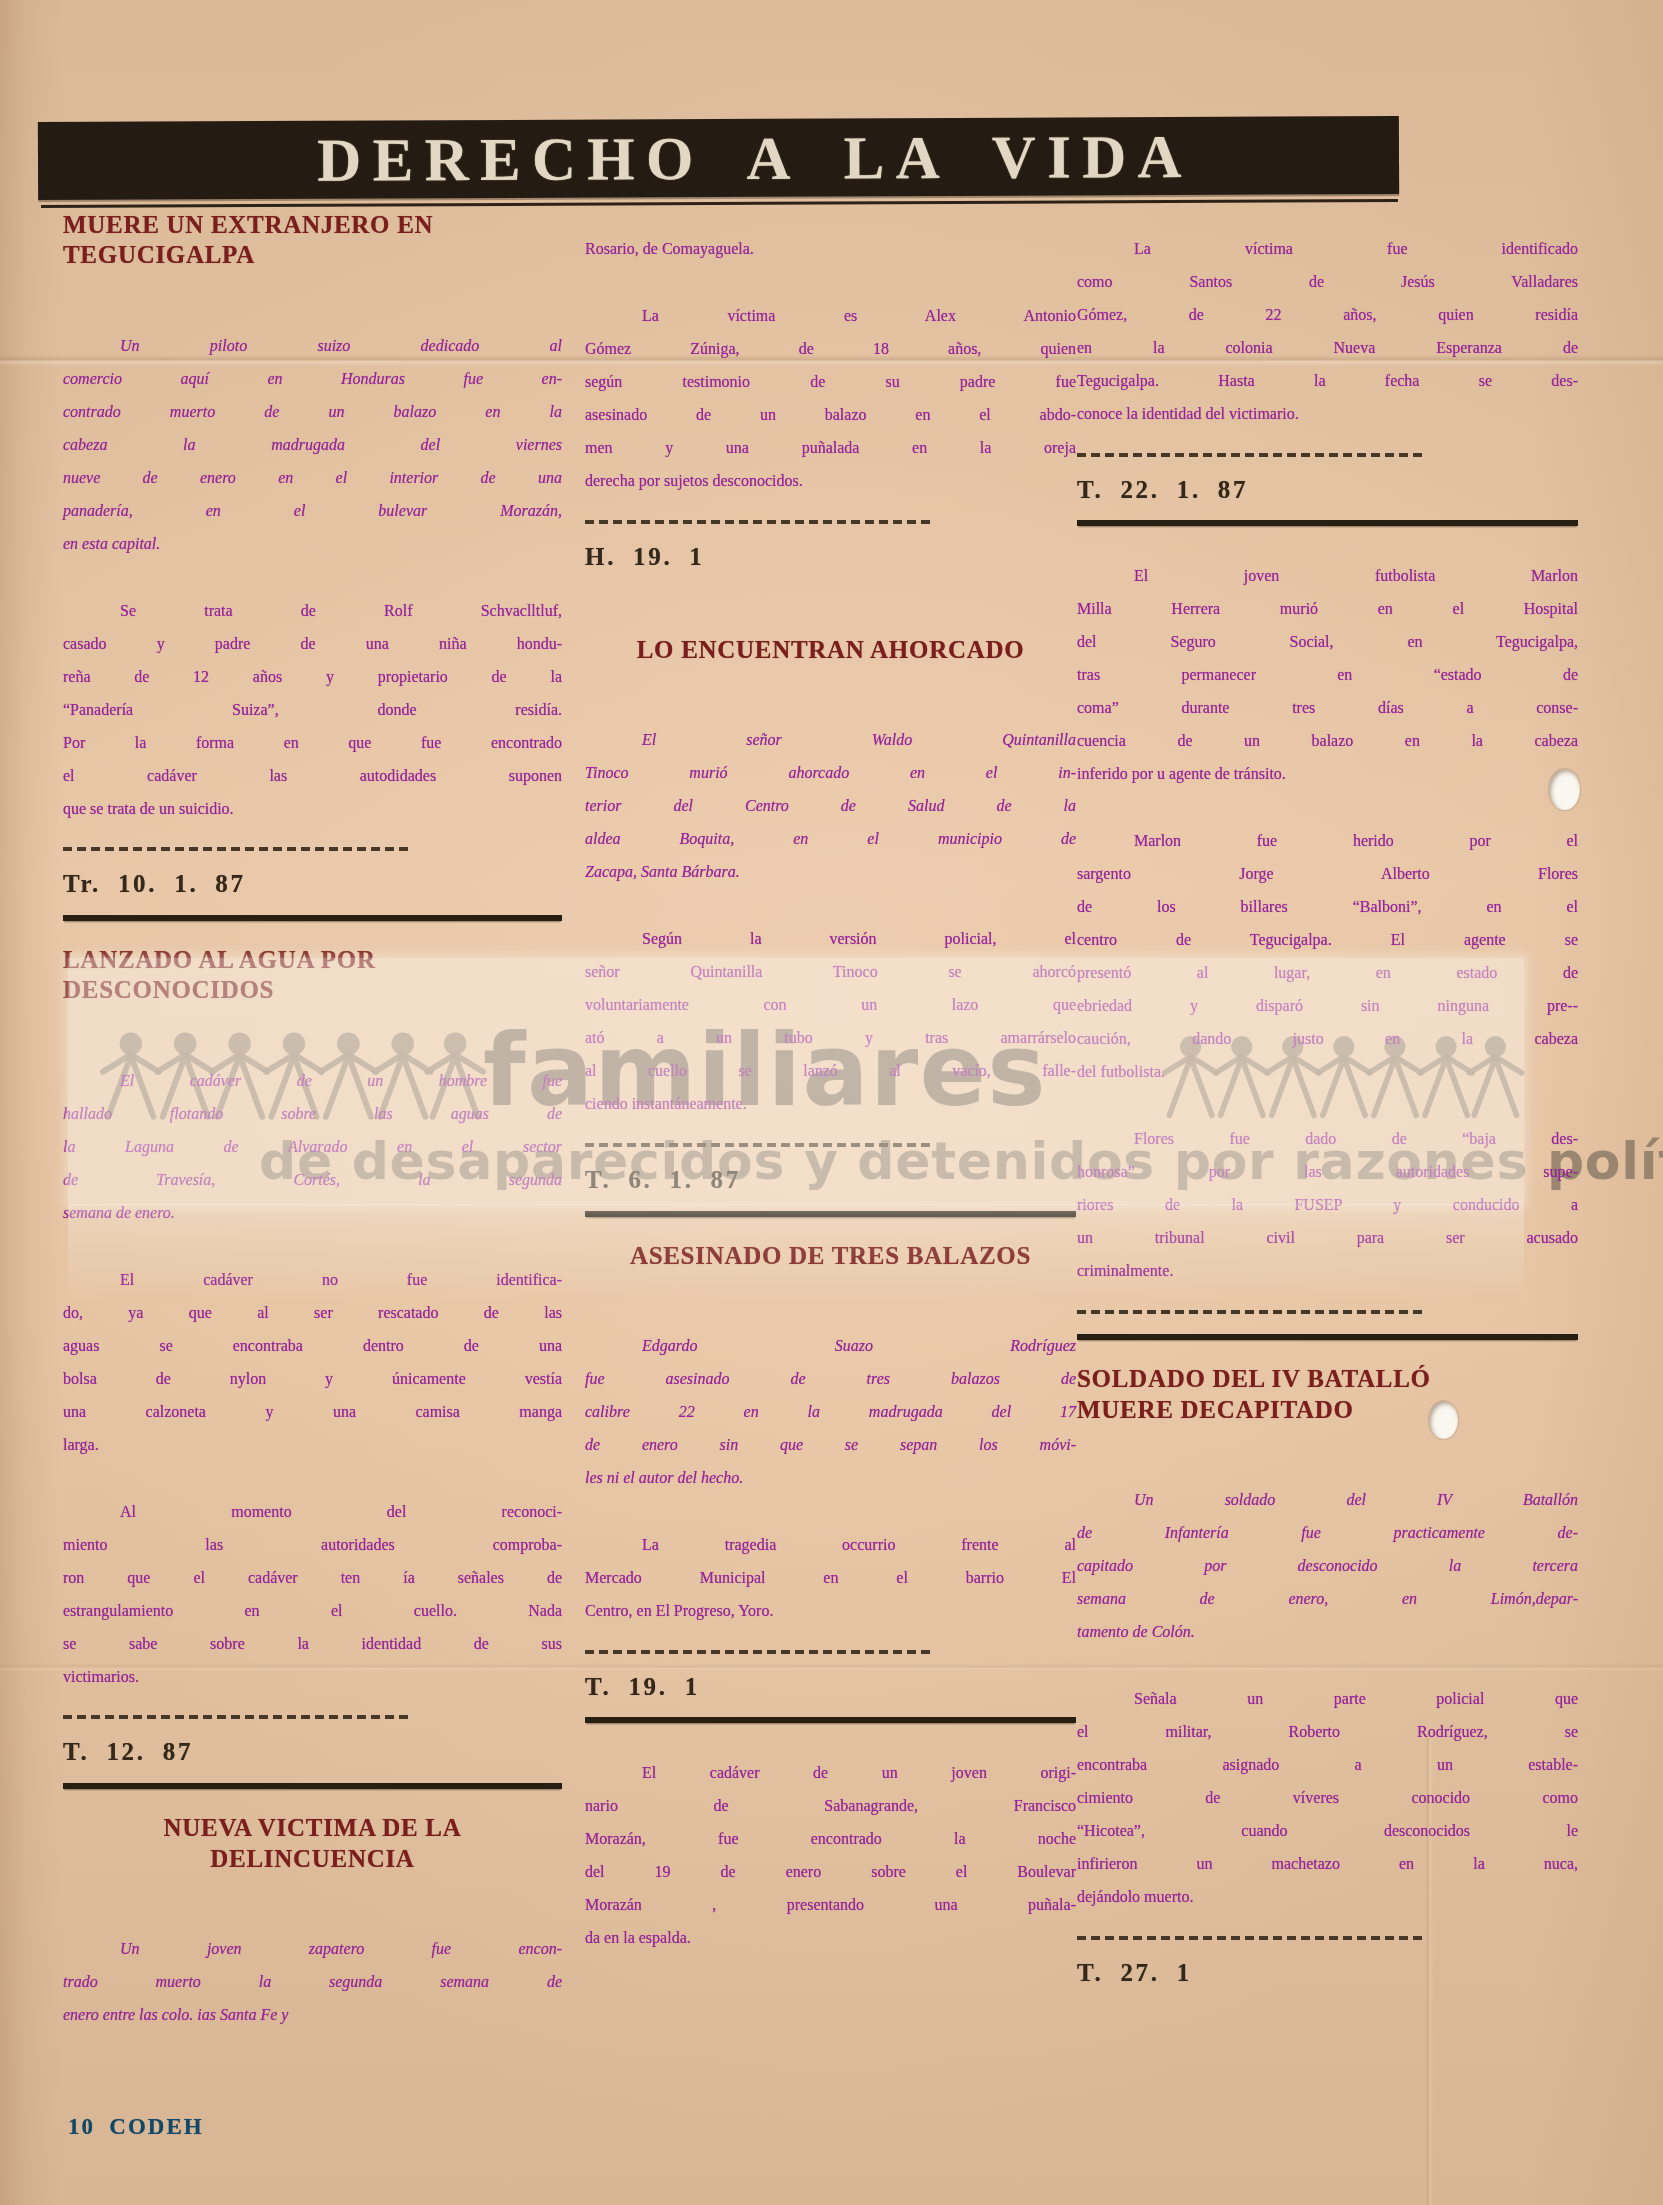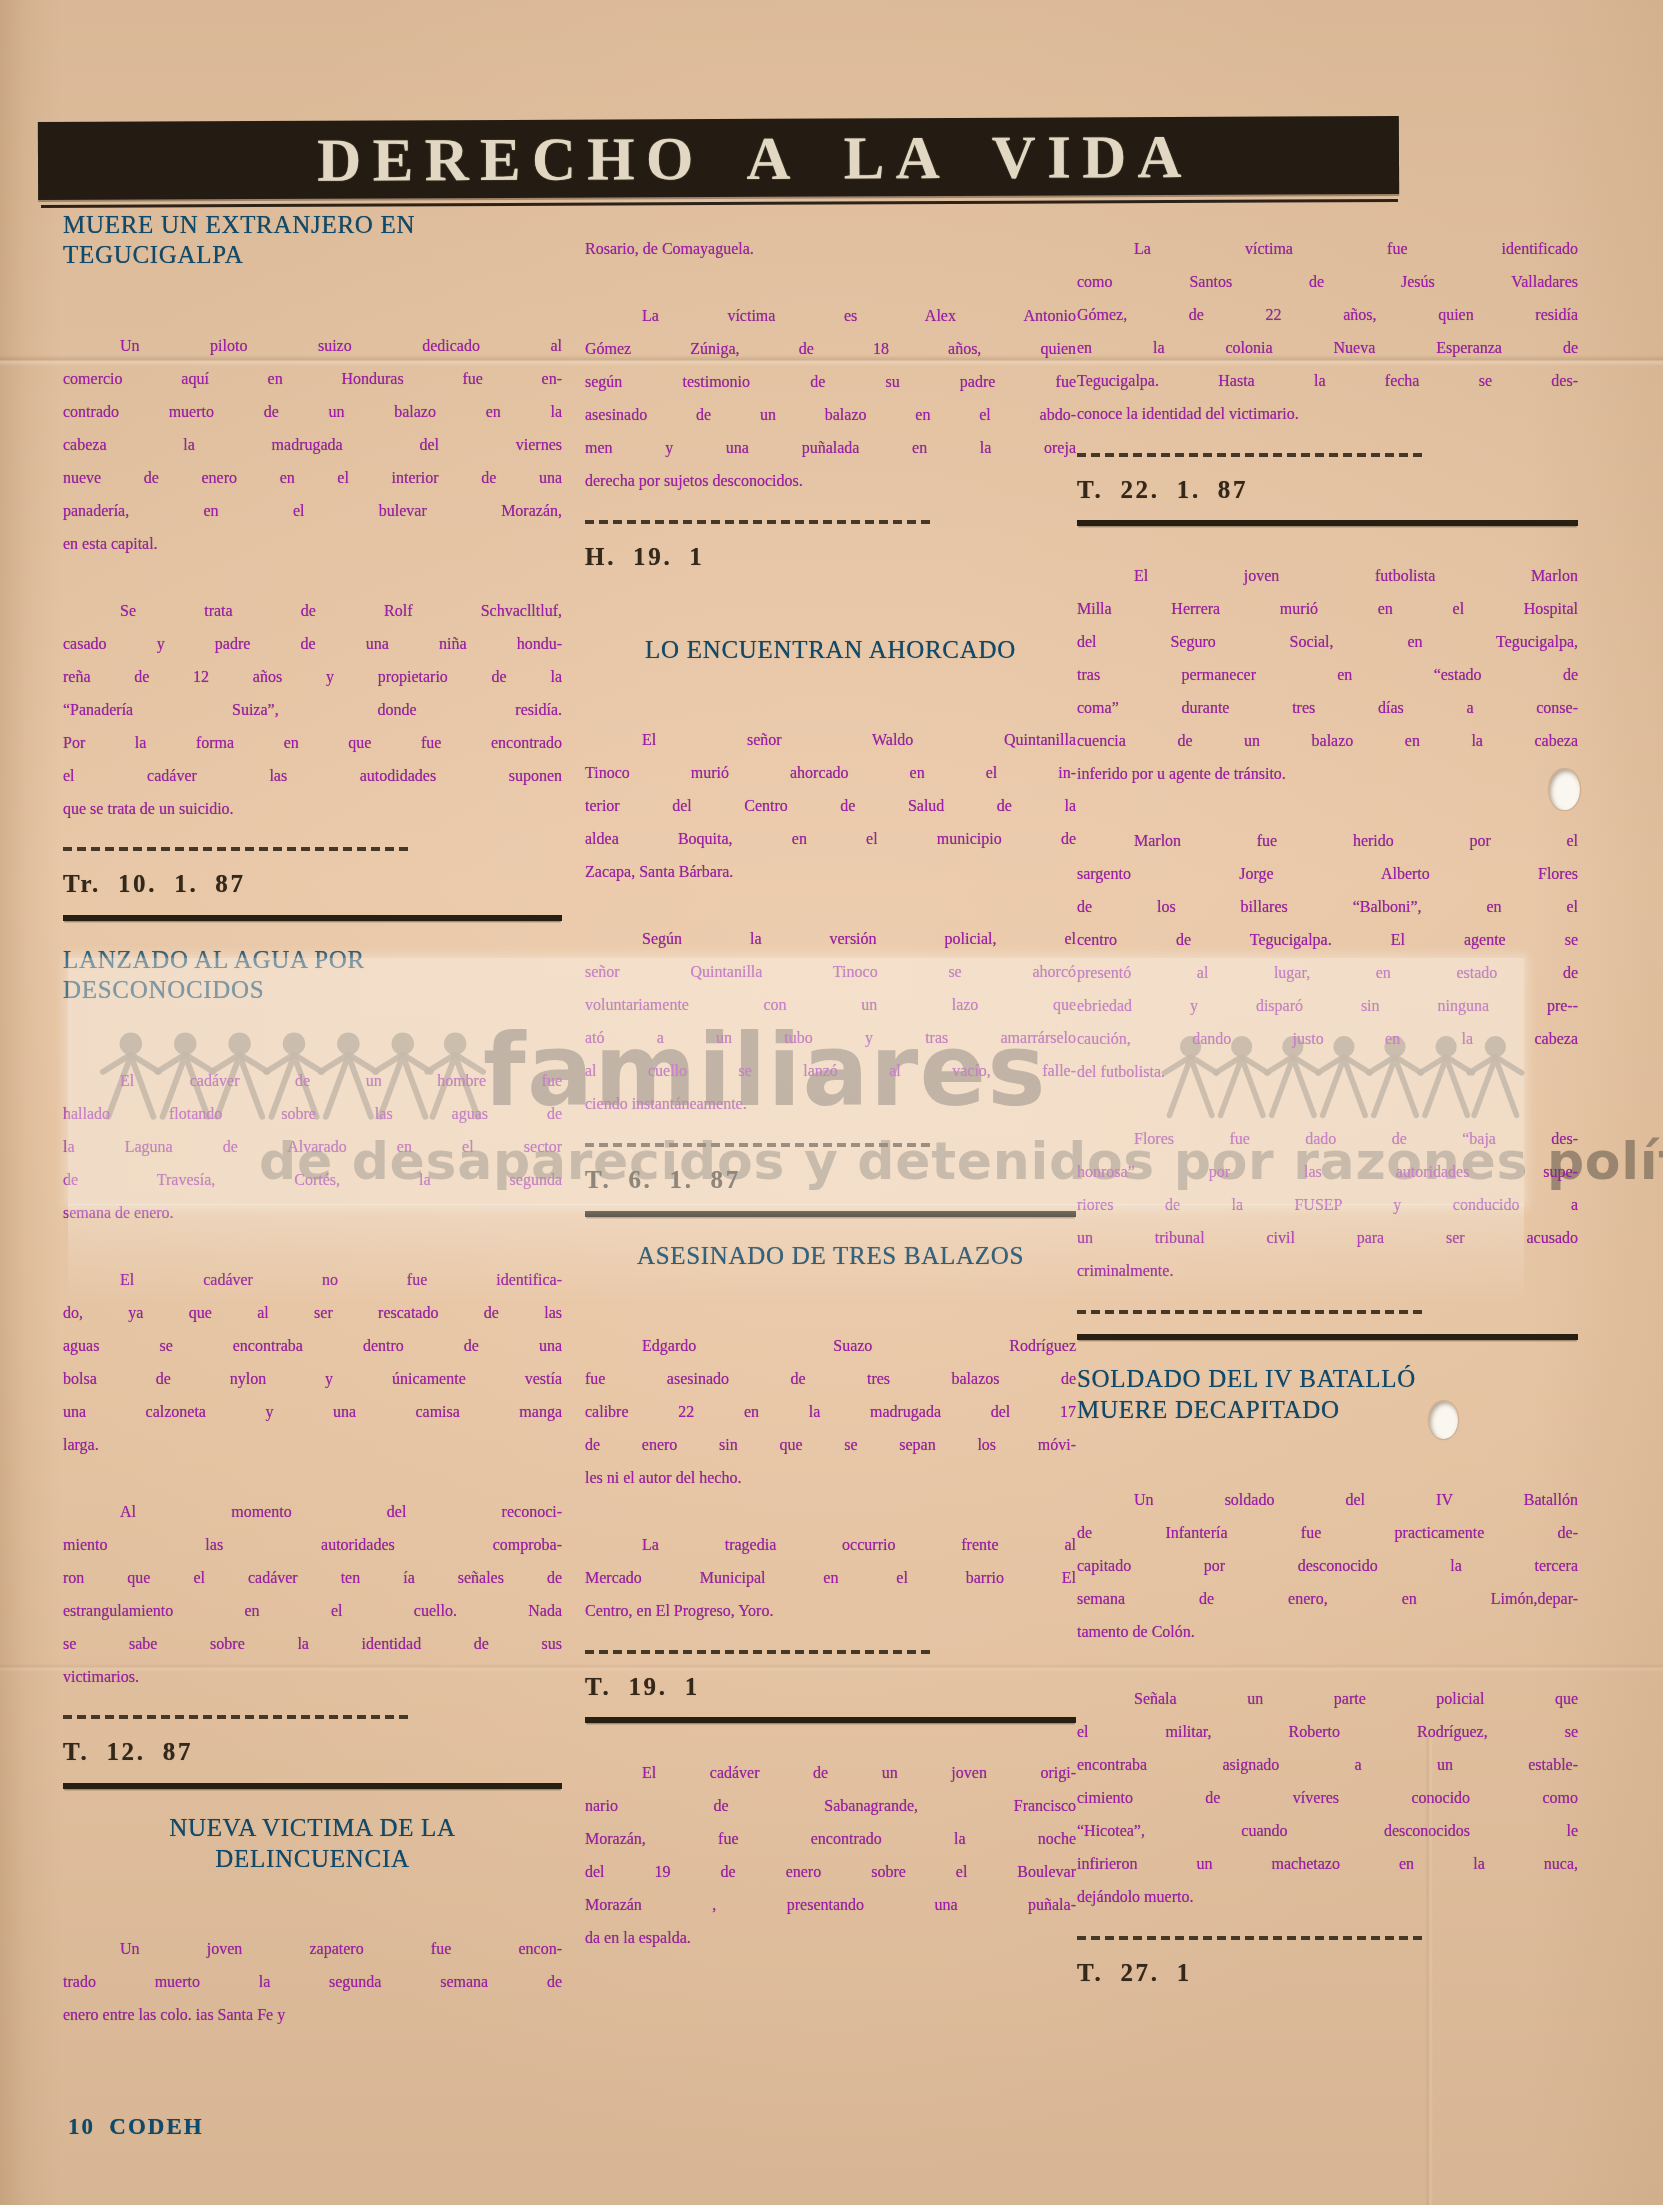--- a/index.html
+++ b/index.html
@@ -79,31 +79,31 @@
   
   #columns{position:absolute;inset:0;z-index:2;}
   .col{position:absolute;top:207px;}
   .col-1{left:63px;width:499px;}
   .col-2{left:585px;width:491px;padding-top:22.6px;}
   .col-3{left:1077px;width:501px;padding-top:22.6px;}
 
   .blk{margin:0;}
   .h-article{
     margin-top:26.5px;
-    font-weight:normal;font-size:25px;line-height:1.22;
-    letter-spacing:0.7px;color:#0c4a6e;
+    font-weight:bold;font-size:25px;line-height:1.22;
+    letter-spacing:0.7px;color:#7f1d1d;
     text-shadow:0 0 0.7px rgba(46,35,22,.65);
   }
   .h-article.center{text-align:center;}
   .h-article .hln{white-space:nowrap;}
   .col .blk:first-child{margin-top:2.7px;}
 
   .para{margin-top:34px;font-size:16px;color:#a21caf;
     text-shadow:0 0 0.7px rgba(53,42,28,.55);}
-  .h-article + .para{margin-top:58px;}
+  .h-article + .para{margin-top:58px;font-style:italic;}
   .rule + .para{margin-top:33px;}
   .para .ln{
     line-height:33px;
     text-align:justify;text-align-last:justify;
     text-justify:inter-word;
   }
   .para .ln.first{padding-left:57px;}
   .para.noindent .ln.first{padding-left:0;}
   .para .ln.last{text-align-last:left;}
 

